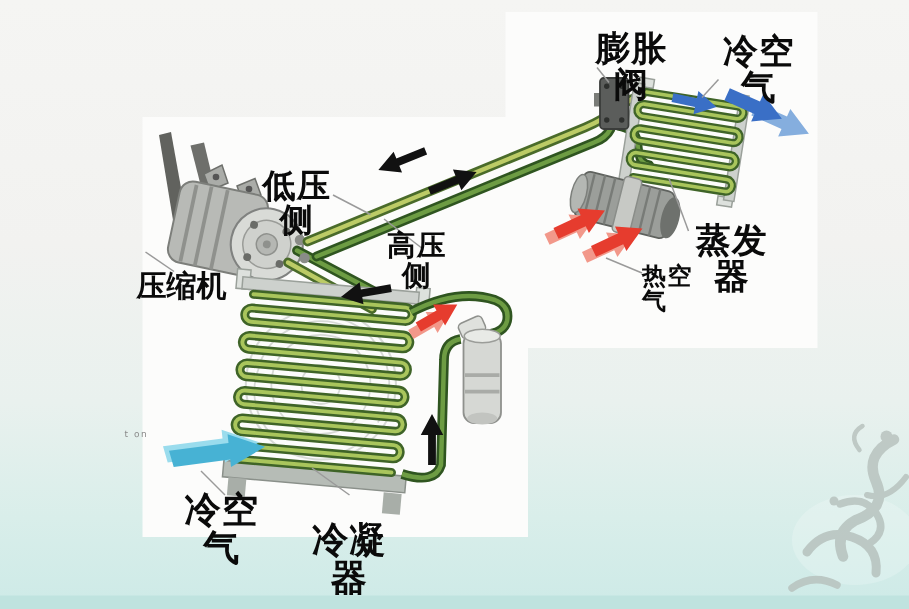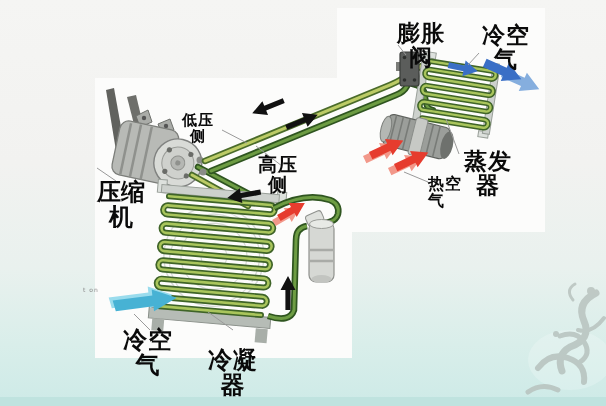--- a/index.html
+++ b/index.html
@@ -183,22 +183,22 @@
       <path d="M560,336 q16,-6 24,6 t-4,20" fill="none" stroke="#b6c0bc" stroke-width="5" stroke-linecap="round"></path>
       <path d="M538,368 q12,-16 30,-10 t16,24" fill="none" stroke="#b6c0bc" stroke-width="6" stroke-linecap="round"></path>
       <path d="M604,318 q-12,16 -26,12" fill="none" stroke="#b6c0bc" stroke-width="4" stroke-linecap="round"></path>
       <path d="M573,300 q-8,-10 2,-16" fill="none" stroke="#b6c0bc" stroke-width="3" stroke-linecap="round"></path>
       <path d="M528,392 q14,-10 30,-2" fill="none" stroke="#b6c0bc" stroke-width="5" stroke-linecap="round"></path>
       <circle cx="591" cy="291" r="4" fill="#b6c0bc"></circle>
       <circle cx="556" cy="334" r="3" fill="#b6c0bc"></circle>
     </g>
   </svg>
 
-  <div class="lbl" style="left:86px;top:180px;width:70px;font-size:24px;letter-spacing:0;">压缩机</div>
-  <div class="lbl" style="left:172px;top:113px;width:52px;font-size:15px;">低压
+  <div class="lbl" style="left:86px;top:180px;width:70px;font-size:20px;letter-spacing:0;">压缩机</div>
+  <div class="lbl" style="left:172px;top:113px;width:52px;font-size:22px;">低压
 侧</div>
   <div class="lbl" style="left:252px;top:154px;width:52px;font-size:19px;">高压
 侧</div>
   <div class="lbl" style="left:392px;top:21px;width:58px;font-size:23px;">膨胀
 阀</div>
   <div class="lbl" style="left:478px;top:23px;width:56px;font-size:23px;">冷空
 气</div>
   <div class="lbl" style="left:461px;top:149px;width:54px;font-size:23px;">蒸发
 器</div>
   <div class="lbl" style="left:428px;top:176px;width:50px;font-size:16px;text-align:left;">热空

